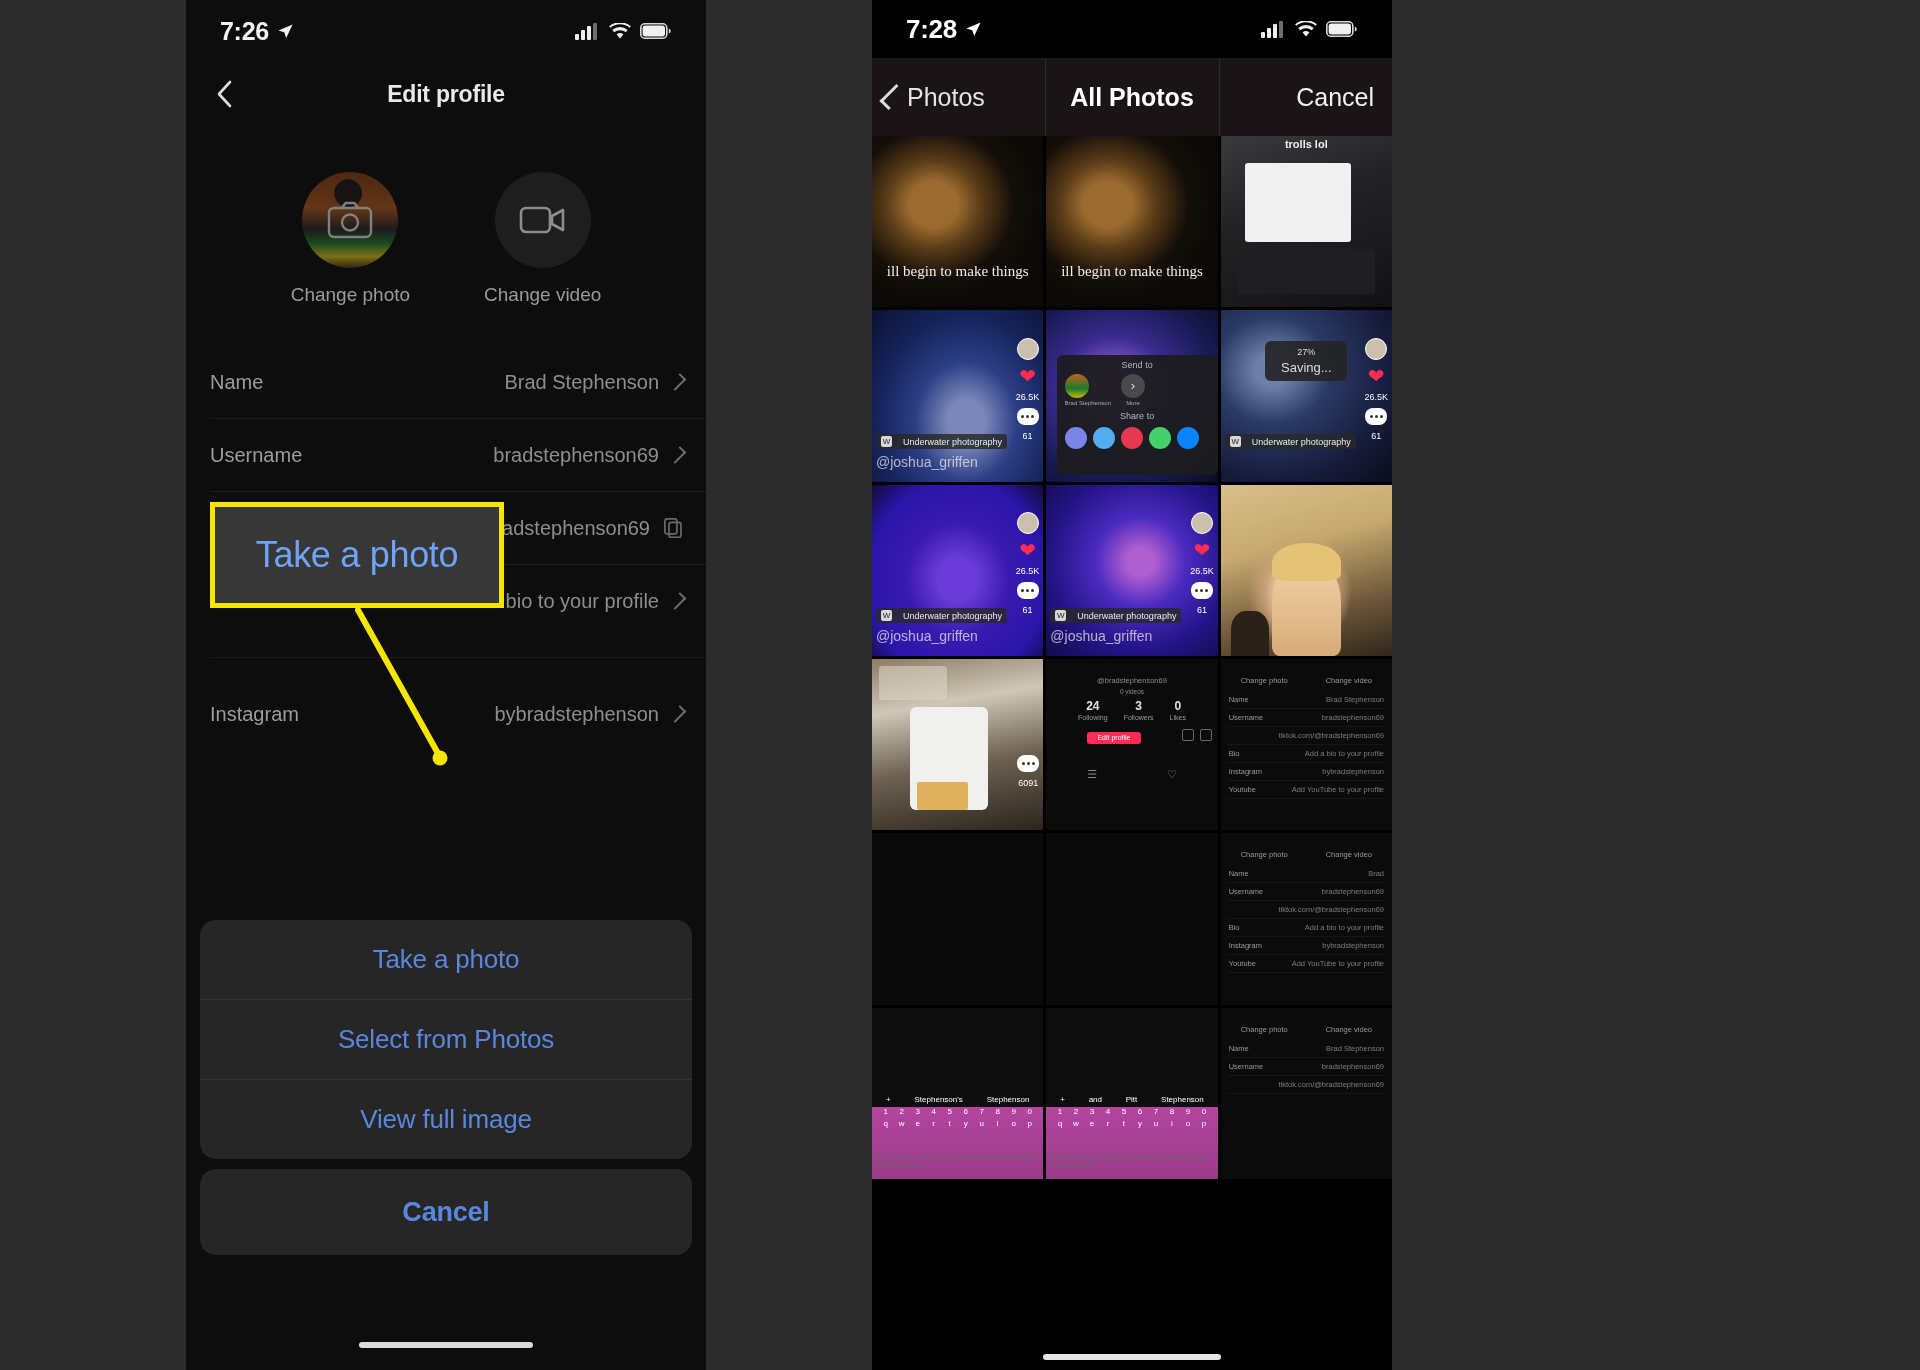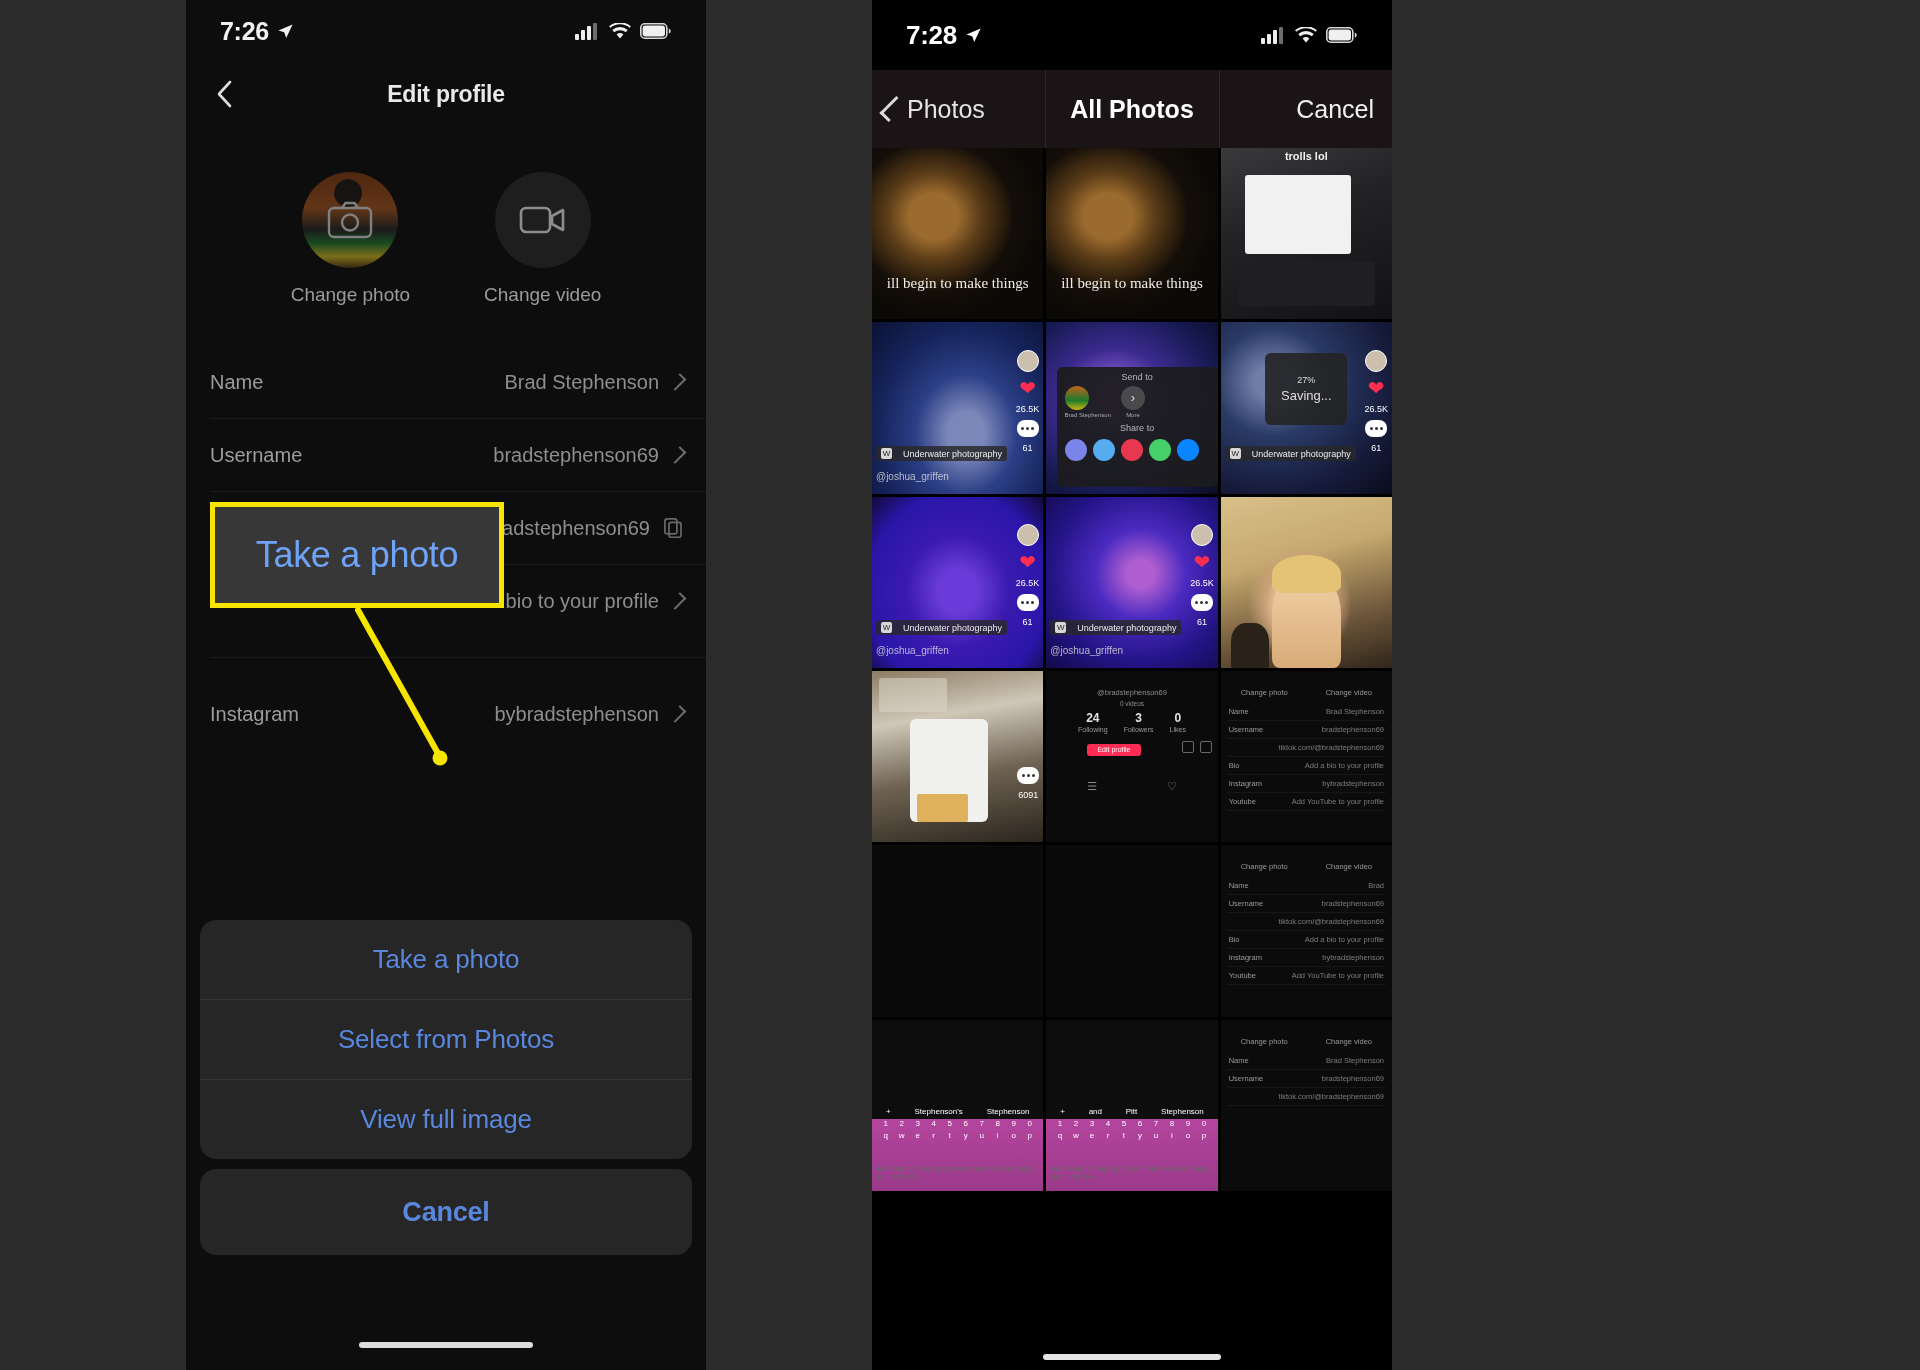--- a/index.html
+++ b/index.html
@@ -100,21 +100,21 @@
     position: absolute; left: 50%; transform: translateX(-50%); bottom: 22px;
     width: 174px; height: 6px; border-radius: 3px; background: #dcdcdc; z-index: 50;
   }
 
   
   .phone-right {
     position: absolute; left: 872px; top: 0; width: 520px; height: 1370px;
     background: #000; overflow: hidden;
   }
   .r-status {
-    height: 70px; display: flex; align-items: center; justify-content: space-between;
+    height: 58px; display: flex; align-items: center; justify-content: space-between;
     padding: 0 34px; background: #000;
   }
   .r-status .sb-time { color: #ffffff; font-size: 26px; }
 
   .picker-bar {
     position: relative; height: 78px; display: flex; align-items: center;
     background: #1a1417;
   }
   .pb-left { position: absolute; left: 14px; display: flex; align-items: center; gap: 8px; color: #e3e3e3; font-size: 25px; }
   .pb-back { width: 13px; height: 24px; border-left: 3.4px solid #dcdcdc; border-bottom: 3.4px solid #dcdcdc; transform: rotate(45deg); }
@@ -170,23 +170,23 @@
   .bubble::after { content:""; position:absolute; left: 4px; bottom: -4px; border: 4px solid transparent; border-top-color:#fff; }
   .bubble .dots { position:absolute; inset:0; display:flex; align-items:center; justify-content:center; gap:2px; }
   .bubble .dots i { width:3px; height:3px; background:#333; border-radius:50%; display:block; }
 
   .tag-wiki {
     position: absolute; left: 4px; bottom: 19%; display: flex; align-items: center; gap: 4px;
     background: rgba(40,40,40,.82); border-radius: 3px; padding: 2px 5px;
   }
   .tag-wiki .w { width: 11px; height: 11px; background: #d8d8d8; color: #222; font-size: 8px; text-align: center; line-height: 11px; border-radius: 2px; }
   .tag-wiki span.t { color: #ececec; font-size: 9px; white-space: nowrap; padding-left: 7px; }
-  .tag-user { position: absolute; left: 4px; bottom: 7%; color: rgba(230,230,230,.75); font-size: 10px; white-space: nowrap; }
-
-  .saving-pill { position: absolute; left: 26%; top: 18%; width: 48%; background: rgba(35,35,35,.9); border-radius: 6px; padding: 22px 0; text-align: center; }
+  .tag-user { position: absolute; left: 4px; bottom: 7%; color: rgba(230,230,230,.75); font-size: 14px; white-space: nowrap; }
+
+  .saving-pill { position: absolute; left: 26%; top: 18%; width: 48%; background: rgba(35,35,35,.9); border-radius: 6px; padding: 6px 0; text-align: center; }
   .saving-pill .p { color: #ddd; font-size: 9px; }
   .saving-pill .s { color: #ddd; font-size: 13px; margin-top: 3px; }
 
   
   .mini { position: absolute; inset: 0; padding: 5px 6px; font-size: 7.5px; color: #9a9a9a; margin-top: 12px; }
   .mini-top { display: flex; justify-content: space-between; padding: 0 14px; }
   .mini-row { display: flex; justify-content: space-between; align-items: center; padding: 4px 2px; border-bottom: 1px solid #171717; }
   .mini-row .mv { color: #7d7d7d; }
   .mini-center { text-align: center; color: #8d8d8d; }
   .mini-stats { display: flex; justify-content: center; gap: 16px; margin-top: 4px; }

